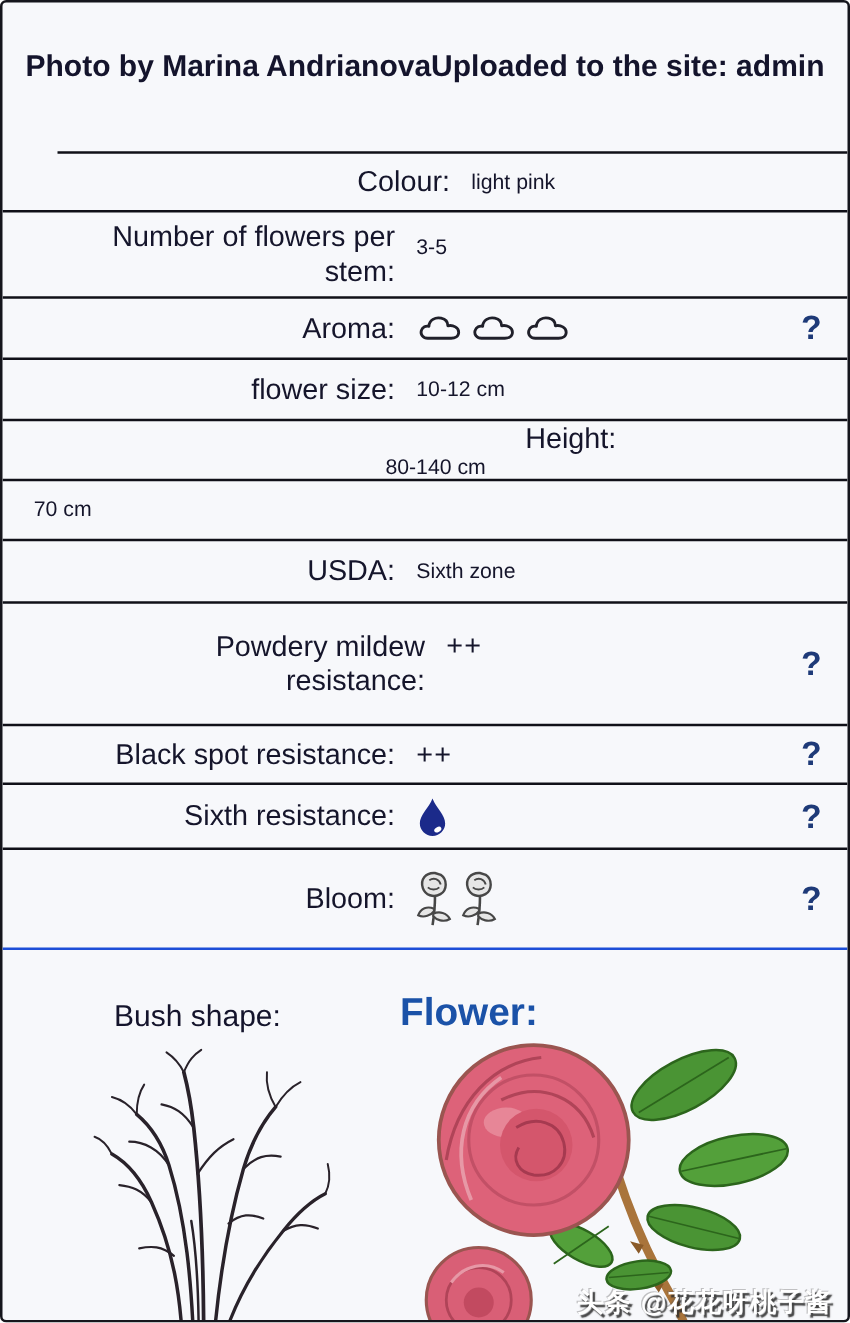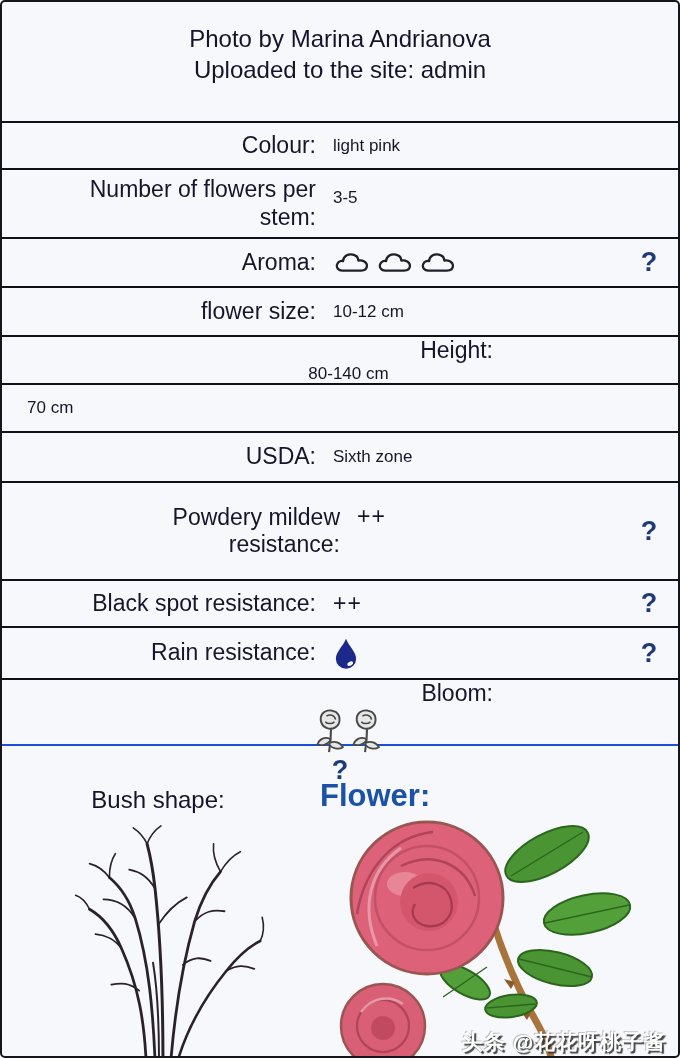--- a/index.html
+++ b/index.html
@@ -10,36 +10,37 @@
     width: 680px; height: 1058px;
     background: #f7f8fb;
     border: 2px solid #15151c;
     border-radius: 5px;
     overflow: hidden;
     color: #15152b;
   }
   
   .hdr {
     height: 119px;
-    display: flex; flex-direction: column;
+    display: flex; flex-direction: row;
     justify-content: center; align-items: center;
     padding-bottom: 14px;
     font-size: 24px; color: #14142c;
     line-height: 1.28;
+    font-weight: bold;
   }
   
   .row {
     display: flex; align-items: center;
     border-top: 2px solid #101018;
     padding: 0 8px;
   }
-  .r1 { height: 47px; } .r2 { height: 69px; justify-content: flex-end; } .r3 { height: 49px; }
+  .r1 { height: 47px; margin-left: 44px; } .r2 { height: 69px; justify-content: flex-end; } .r3 { height: 49px; }
   .r4 { height: 49px; } .r5 { height: 48px; flex-direction: column; } .r6 { height: 48px; }
   .r7 { height: 50px; } .r8 { height: 98px; padding-left: 32px; } .r9 { height: 47px; }
-  .r10 { height: 52px; } .r11 { height: 66px; flex-direction: column; }
+  .r10 { height: 52px; } .r11 { height: 80px; }
   .cell-label {
     width: 268px; margin-left: 38px;
     text-align: right;
     font-size: 23px; line-height: 1.18;
     color: #15152b;
   }
   .cell-value {
     flex: 1;
     display: flex; align-items: center; gap: 9px;
     margin-left: 17px;
@@ -150,21 +151,21 @@
     <div class="cell-help">?</div>
   </div>
 
   <div class="row r9">
     <div class="cell-label">Black spot resistance:</div>
     <div class="cell-value plus">++</div>
     <div class="cell-help">?</div>
   </div>
 
   <div class="row r10">
-    <div class="cell-label">Rain resistance:</div>
+    <div class="cell-label">Sixth resistance:</div>
     <div class="cell-value">
       <svg width="26" height="33" viewBox="0 0 22 28">
         <path d="M11 1.5 C13.5 8 19.6 12.6 19.6 18.4 A8.6 8.6 0 1 1 2.4 18.4 C2.4 12.6 8.5 8 11 1.5 Z" fill="#1b2a8a"></path>
         <ellipse cx="14.6" cy="22.6" rx="2.6" ry="1.7" fill="#ffffff" transform="rotate(-30 14.6 22.6)"></ellipse>
       </svg>
     </div>
     <div class="cell-help">?</div>
   </div>
 
   <div class="row r11">

